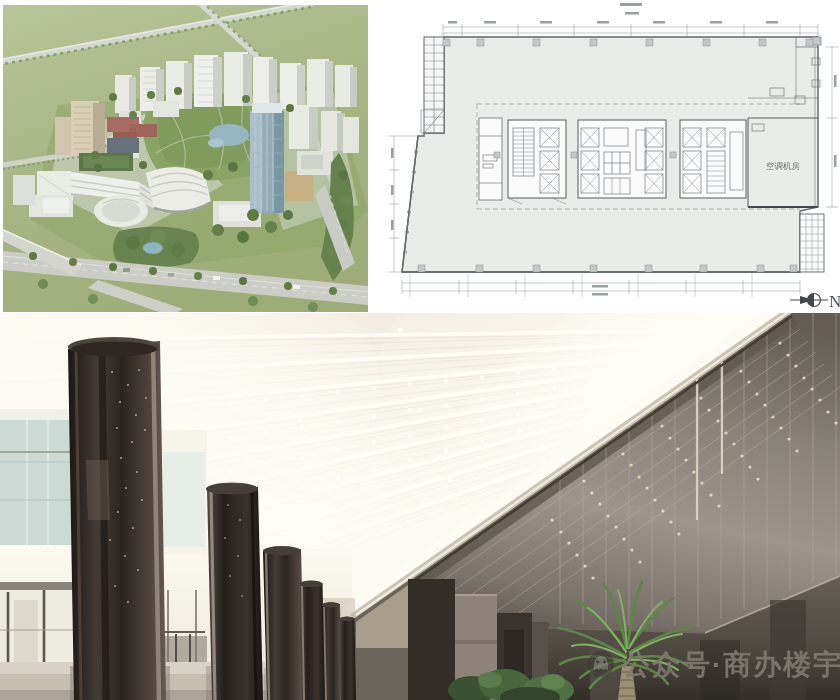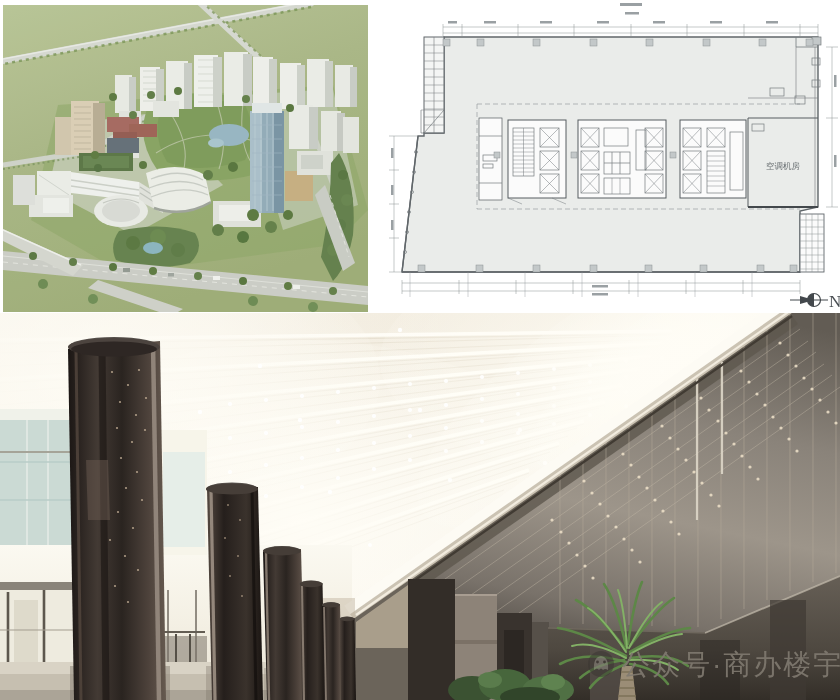--- a/index.html
+++ b/index.html
@@ -421,21 +421,21 @@
 <g>
 <path d="M790,300 L828,300" stroke="#43484c" stroke-width="1"></path>
 <circle cx="814" cy="300" r="6.5" fill="none" stroke="#43484c" stroke-width="1.2"></circle>
 <path d="M814,293.5 A6.5,6.5 0 0 0 814,306.5 Z" fill="#43484c"></path>
 <path d="M800,296 L814,300 L800,304 Z" fill="#43484c"></path>
 <text x="829" y="307" font-size="17" fill="#4a4f53" font-family="Liberation Serif,serif">N</text>
 </g>
 </svg>
 </div>
 
-<div class="abs" style="left:0px;top:313px;width:840px;height:387px;">
+<div class="abs" style="left:0px;top:313px;width:840px;height:387px;font-weight:bold;">
 <svg width="840" height="387" viewBox="0 313 840 387" xmlns="http://www.w3.org/2000/svg">
 <defs>
 <linearGradient id="ceil" x1="0" y1="0" x2="0" y2="1">
 <stop offset="0" stop-color="#f2ecdf"></stop>
 <stop offset="0.45" stop-color="#f7f3e9"></stop>
 <stop offset="1" stop-color="#fbf8f1"></stop>
 </linearGradient>
 <linearGradient id="glasswall" gradientUnits="userSpaceOnUse" x1="740" y1="313" x2="660" y2="700">
 <stop offset="0" stop-color="#625c54"></stop>
 <stop offset="0.3" stop-color="#8a837a"></stop>

